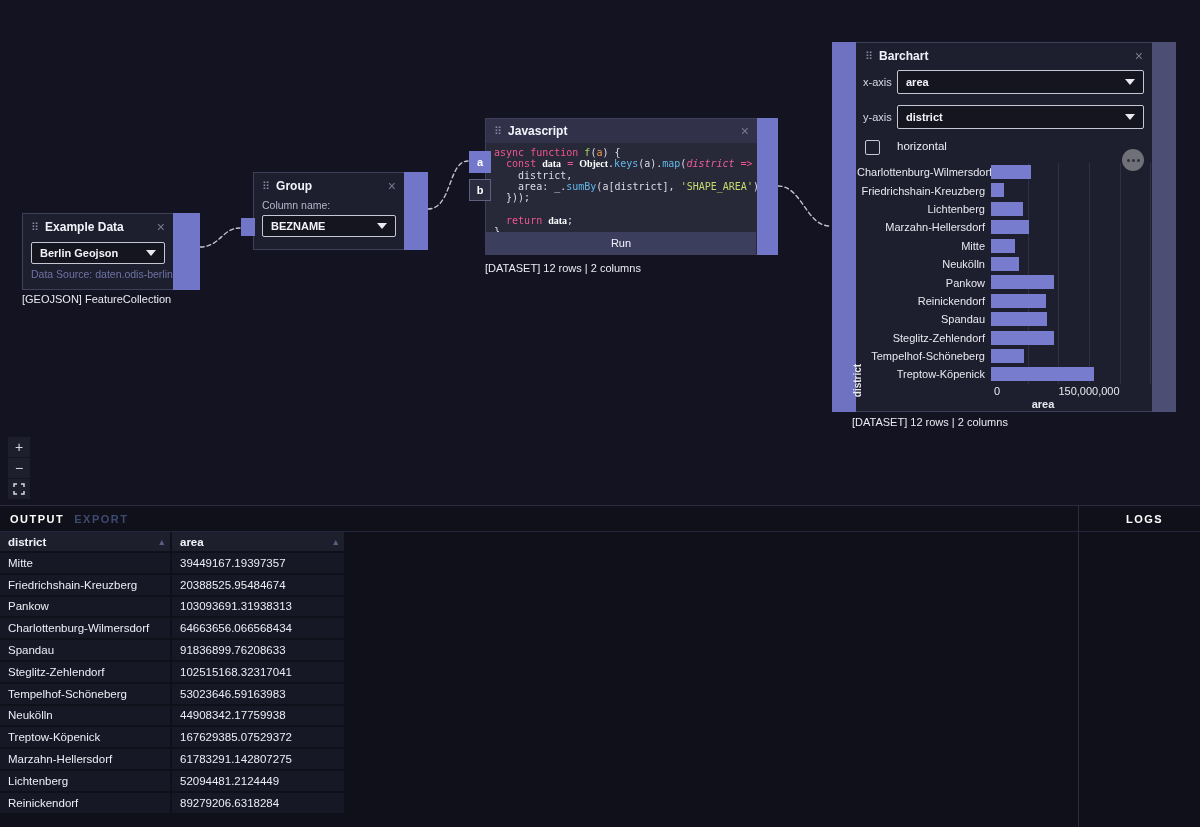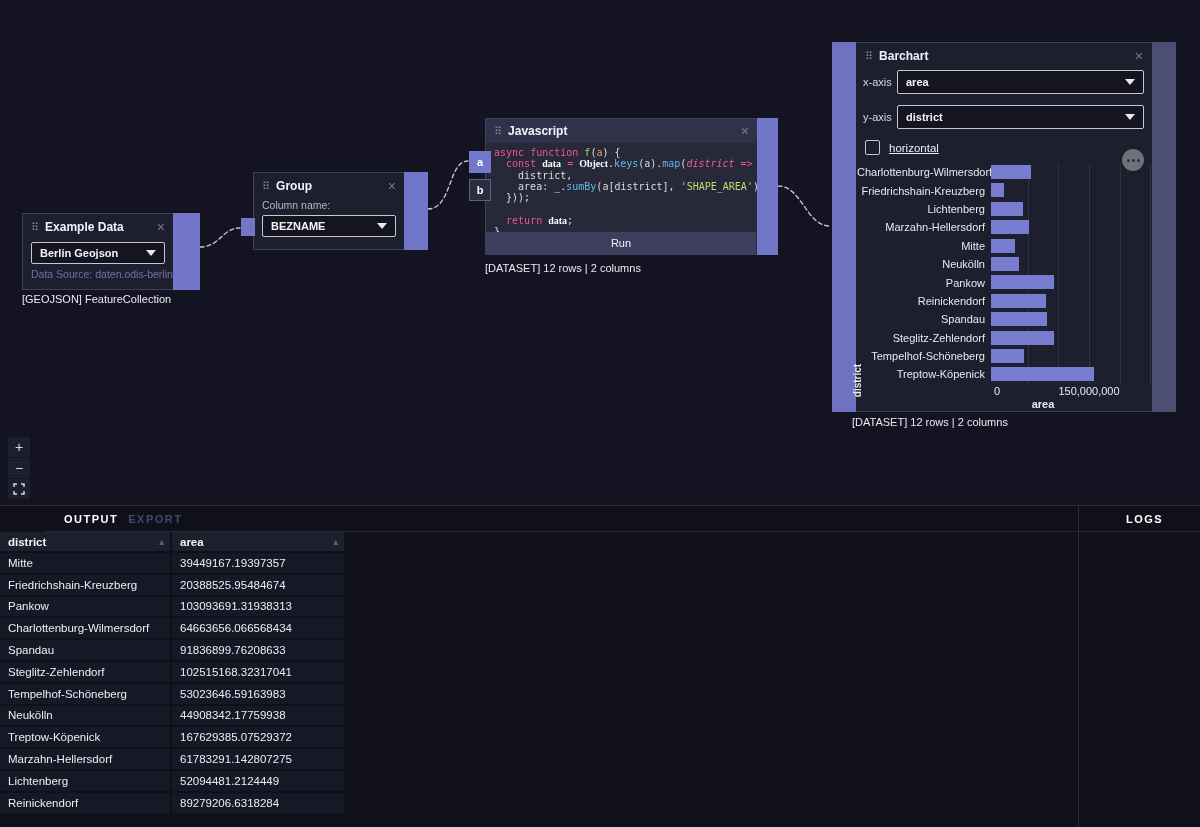--- a/index.html
+++ b/index.html
@@ -47,21 +47,21 @@
   .js-port.b { top:60px; background:#2b2c3f; border:1px solid #60617e; }
   .js-port-bar { width:21px; }
 
   
   .bar-node { padding-left:24px; padding-right:24px; }
   .in-bar { position:absolute; left:-1px; top:-1px; bottom:-1px; width:24px; background:#6e72c0; }
   .out-bar { position:absolute; right:-1px; top:-1px; bottom:-1px; width:24px; background:#4c4e74; }
   .axis-row { display:flex; align-items:center; margin:3px 7px 11px 6px; }
   .axis-row .axis-lab { width:34px; font-size:11px; color:#d7d8e4; }
   .axis-row .ui-select { flex:1; margin:0; height:24px; }
-  .chk-row { display:flex; align-items:center; gap:9px; margin:9px 8px 2px 8px;text-decoration:underline; }
+  .chk-row { display:flex; align-items:flex-start; gap:17px; margin:9px 8px 2px 8px; }
   .checkbox { width:15px; height:15px; border:1.5px solid #c6c7d4; border-radius:2px; background:transparent; cursor:pointer; }
   .chk-label { font-size:11.5px; color:#eceef5; }
   .more-btn { position:absolute; right:7px; top:106px; width:22px; height:22px; border-radius:50%;
     background:#6f7078; display:flex; align-items:center; justify-content:center; gap:2px; cursor:pointer; }
   .more-btn i { width:3px; height:3px; border-radius:50%; background:#2e2f3a; }
 
   .chart { position:relative; margin-top:8px; }
   .chart-row { display:flex; align-items:center; height:18.4px; }
   .chart-row .cat { width:134px; text-align:right; padding-right:6px; font-size:11px; color:#e8e9f0; white-space:nowrap; }
   .chart-row .plot { position:relative; width:156px; height:18.4px; }
@@ -76,22 +76,22 @@
     transform:rotate(-90deg); transform-origin:center; }
 
   
   .zoom-ctrls { position:absolute; left:8px; top:437px; display:flex; flex-direction:column; gap:1px; }
   .zoom-btn { width:22px; height:20px; background:#1e1f2c; color:#d8d9e2; display:flex;
     align-items:center; justify-content:center; font-size:14px; cursor:pointer; }
 
   
   .bottom { position:absolute; left:0; top:505px; width:1200px; height:322px;
     background:#10101b; border-top:1px solid #2a2b3d; }
-  .out-head { height:26px; display:flex; align-items:center; gap:10px; padding-left:20px;
-    border-bottom:1px solid #242538;margin-left:44px; }
+  .out-head { height:26px; display:flex; align-items:center; gap:10px; padding-left:10px;
+    border-bottom:1px solid #242538; }
   .out-title { font-size:11px; font-weight:bold; letter-spacing:1.5px; color:#ffffff; }
   .export-btn { font-size:11px; font-weight:bold; letter-spacing:1.5px; color:#3d4a70; cursor:pointer; }
   .logs-panel { position:absolute; left:1078px; top:0; bottom:0; right:0; border-left:1px solid #2a2b3d; }
   .logs-head { height:26px; display:flex; align-items:center; padding-left:10px; border-bottom:1px solid #242538;justify-content:center; }
   .logs-title { font-size:11px; font-weight:bold; letter-spacing:1.5px; color:#ffffff; }
 
   .table { width:346px; }
   .t-headrow, .t-row { display:flex; }
   .t-hcell { height:21px; background:#1e1f2d; display:flex; align-items:center;
     font-size:11.5px; font-weight:bold; color:#f2f3fa; padding:0 6px 0 8px; }

